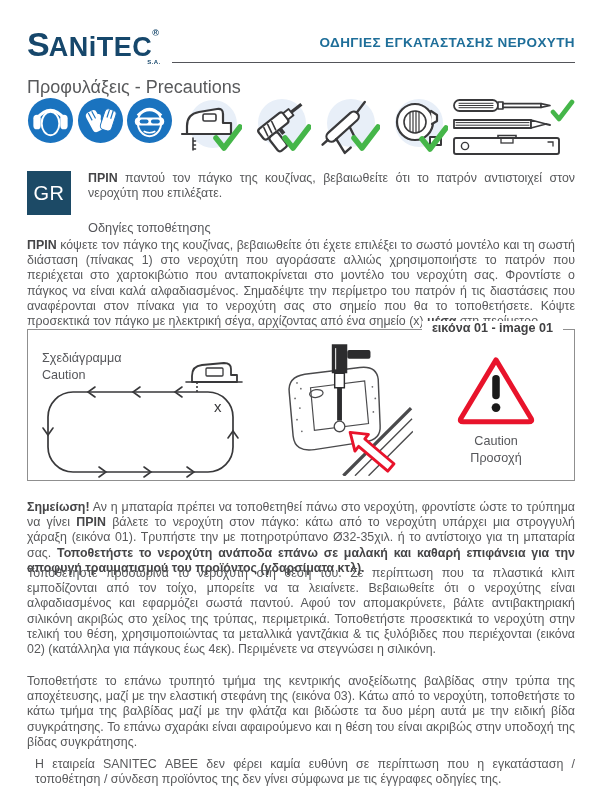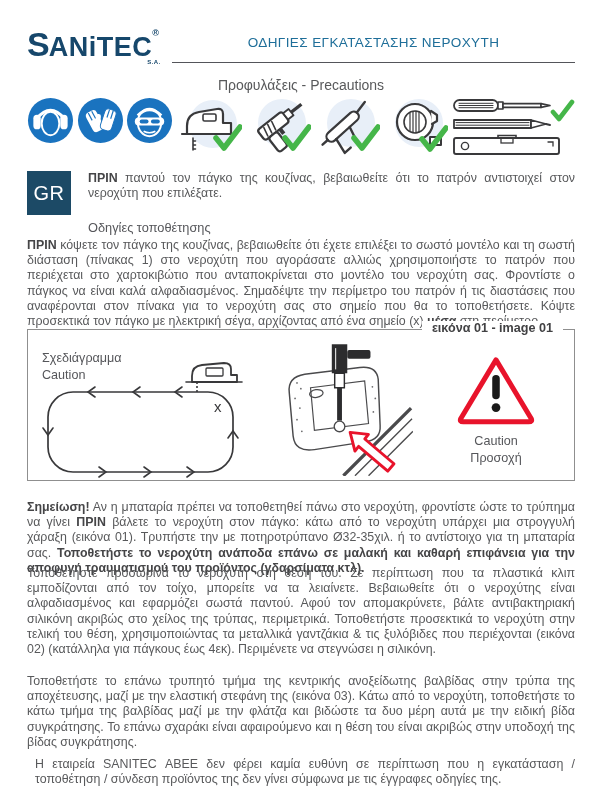--- a/index.html
+++ b/index.html
@@ -9,25 +9,25 @@
   .body-text{font-size:12.4px;line-height:15.2px;text-align:justify;color:#58595b;}
   .b{font-weight:bold;color:#454547;}
 
   
   .header{top:25px;height:48px;}
   .logo{position:absolute;left:0;top:2px;color:#16476b;font-weight:bold;line-height:1;}
   .lg-big{font-size:34px;letter-spacing:-1px;}
   .lg-rest{font-size:27px;letter-spacing:0.5px;}
   .lg-reg{font-size:9px;vertical-align:20px;}
   .lg-sa{position:absolute;right:-2px;bottom:-4px;font-size:6px;letter-spacing:0.5px;}
-  .doc-title{position:absolute;left:145px;right:0;top:10px;text-align:center;
-             color:#1e6e99;font-weight:normal;font-size:13.5px;letter-spacing:0.4px;}
+  .doc-title{position:absolute;left:145px;right:0;top:10px;text-align:right;
+             color:#1e6e99;font-weight:bold;font-size:13.5px;letter-spacing:0.4px;}
   .head-rule{position:absolute;left:145px;right:0;top:37px;border-bottom:1.7px solid #54555a;}
 
-  .precautions-label{top:77px;font-size:14px;color:#58595b;text-align:center;}
+  .precautions-label{top:77px;font-size:18px;color:#58595b;}
 
   
   .icons-row{top:97px;height:66px;display:flex;justify-content:space-between;align-items:flex-start;}
   .icon-slot{flex:0 0 auto;}
 
   
   .gr-row{top:171px;display:flex;}
   .gr-box{flex:0 0 44px;height:44px;background:#1c4a66;color:#ffffff;font-size:20px;
           display:flex;align-items:center;justify-content:center;letter-spacing:0.5px;}
   .gr-text{margin-left:17px;flex:1;}

